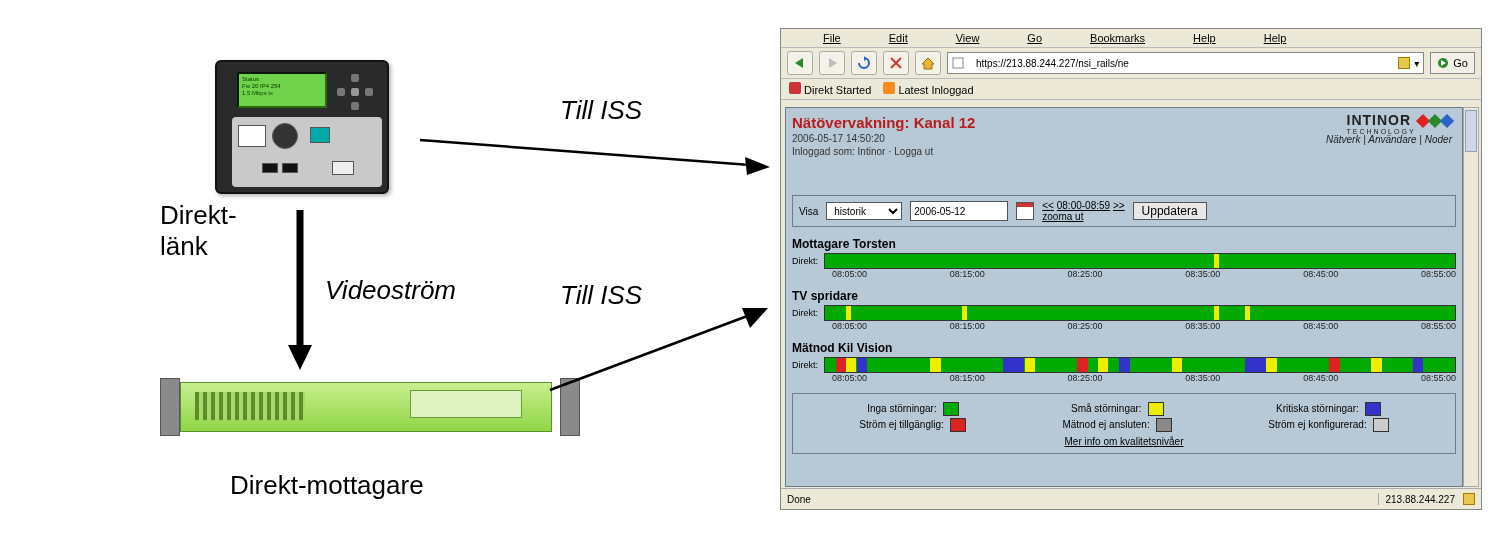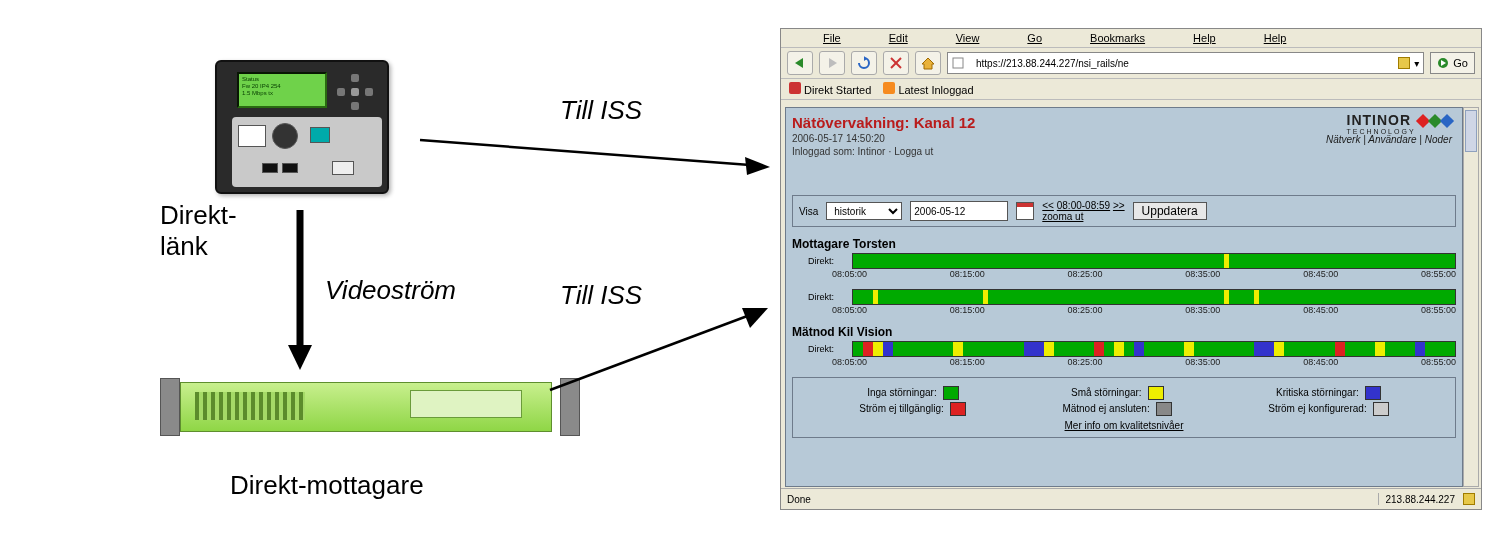--- a/index.html
+++ b/index.html
@@ -49,21 +49,21 @@
   .sel{width:76px;}
   .dateinp{width:90px;}
   .calico{width:16px;height:16px;border:1px solid #555;background:#fff;display:inline-block;position:relative;}
   .calico::before{content:"";position:absolute;top:0;left:0;right:0;height:4px;background:#c33;}
   .navrange{text-decoration:underline;}
   .btn{height:18px;border:1px solid #555;background:#e8e8e8;padding:0 8px;font-size:12px;}
 
   .chan{margin-top:10px;}
   .chan .name{font-weight:bold;font-size:12px;}
   .chan .row{display:flex;align-items:center;margin-top:2px;font-size:9px;}
-  .chan .row .lab{width:44px;margin-left:16px;}
+  .chan .row .lab{width:32px;}
   .bar{position:relative;flex:1;height:14px;background:#0a0;border:1px solid #333;}
   .seg{position:absolute;top:0;bottom:0;}
   .ticks{display:flex;margin-left:40px;font-size:9px;color:#222;justify-content:space-between;gap:18px;}
 
   .legend{margin-top:10px;border:1px solid #6e7b8b;background:#b7c9d7;padding:6px 18px;font-size:10px;}
   .legrow{display:flex;justify-content:space-around;margin:2px 0;}
   .sw{display:inline-block;width:14px;height:12px;border:1px solid #333;vertical-align:middle;margin-left:6px;}
   .leglink{text-align:center;text-decoration:underline;margin-top:4px;}
 
   .statusbar{position:absolute;left:0;right:0;bottom:0;height:20px;border-top:1px solid #aaa;background:#ece9d8;display:flex;align-items:center;font-size:10px;}
@@ -234,20 +234,21 @@
             <div class="ticks">
               <span>08:05:00</span>
               <span>08:15:00</span>
               <span>08:25:00</span>
               <span>08:35:00</span>
               <span>08:45:00</span>
               <span>08:55:00</span>
             </div>
           </div>
           <div class="chan">
+            <div class="name">TV spridare</div>
             <div class="row">
               <div class="lab">Direkt:</div>
               <div class="bar">
                 <div class="seg" style="left: 3.33333%; width: 0.833333%; background: rgb(238, 238, 0);"></div>
                 <div class="seg" style="left: 21.6667%; width: 0.833333%; background: rgb(238, 238, 0);"></div>
                 <div class="seg" style="left: 61.6667%; width: 0.833333%; background: rgb(238, 238, 0);"></div>
                 <div class="seg" style="left: 66.6667%; width: 0.833333%; background: rgb(238, 238, 0);"></div>
               </div>
             </div>
             <div class="ticks">

